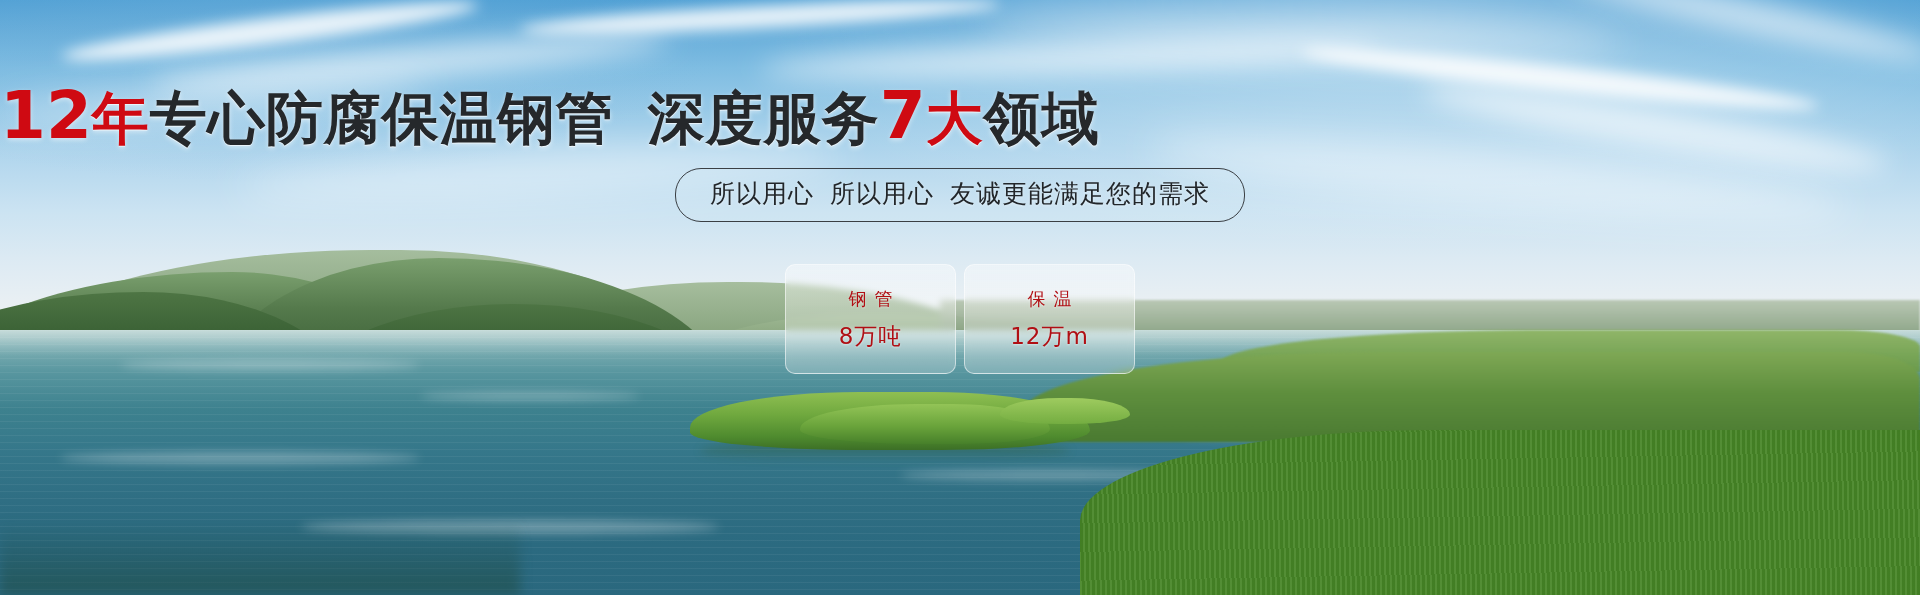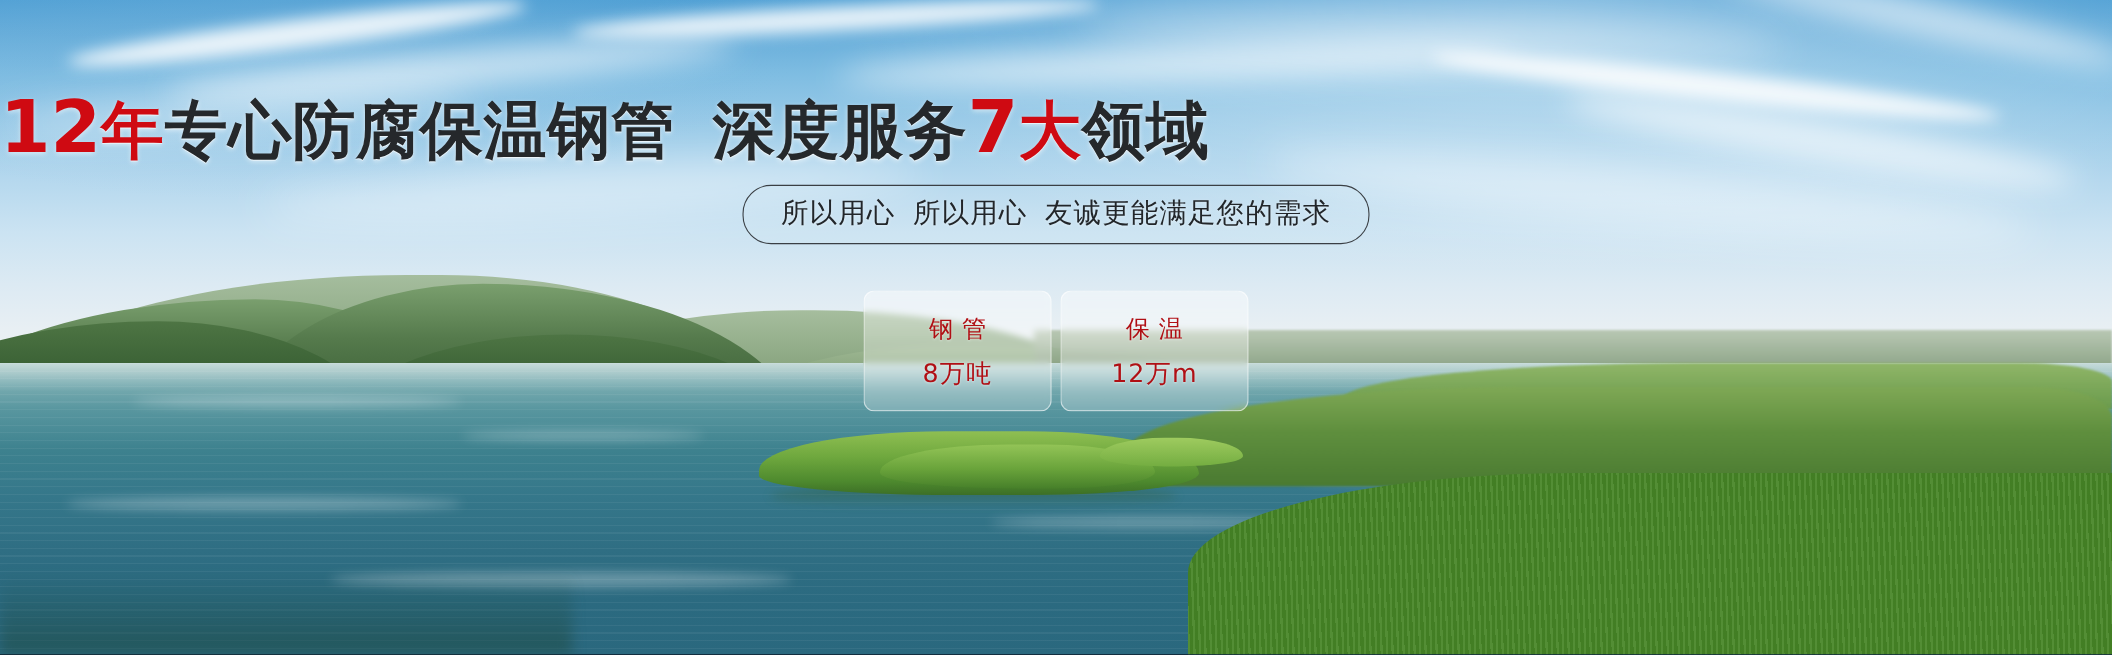--- a/index.html
+++ b/index.html
@@ -183,21 +183,21 @@
   .card {
     width:171px; height:110px;
     border-radius:10px;
     background:linear-gradient(180deg, rgba(255,255,255,0.42) 0%, rgba(255,255,255,0.30) 55%, rgba(255,255,255,0.22) 100%);
     border:1px solid rgba(255,255,255,0.55);
     backdrop-filter:blur(3px);
     display:flex; flex-direction:column; align-items:center; justify-content:center;
     gap:10px;
   }
   .card-label {
-    font-size:22px; color:#b00f14; letter-spacing:8px; text-indent:8px;
+    font-size:18px; color:#b00f14; letter-spacing:8px; text-indent:8px;
     font-family:Liberation Mono, monospace;
     text-shadow:0 1px 2px rgba(255,255,255,0.45);
   }
   .card-value {
     font-size:23px; color:#b00f14; letter-spacing:1px;
     font-family:"DejaVu Sans","Liberation Sans",sans-serif;
     text-shadow:0 1px 2px rgba(255,255,255,0.45);
   }
   .card-value sup { font-size:14px; vertical-align:super; }
 </style>

